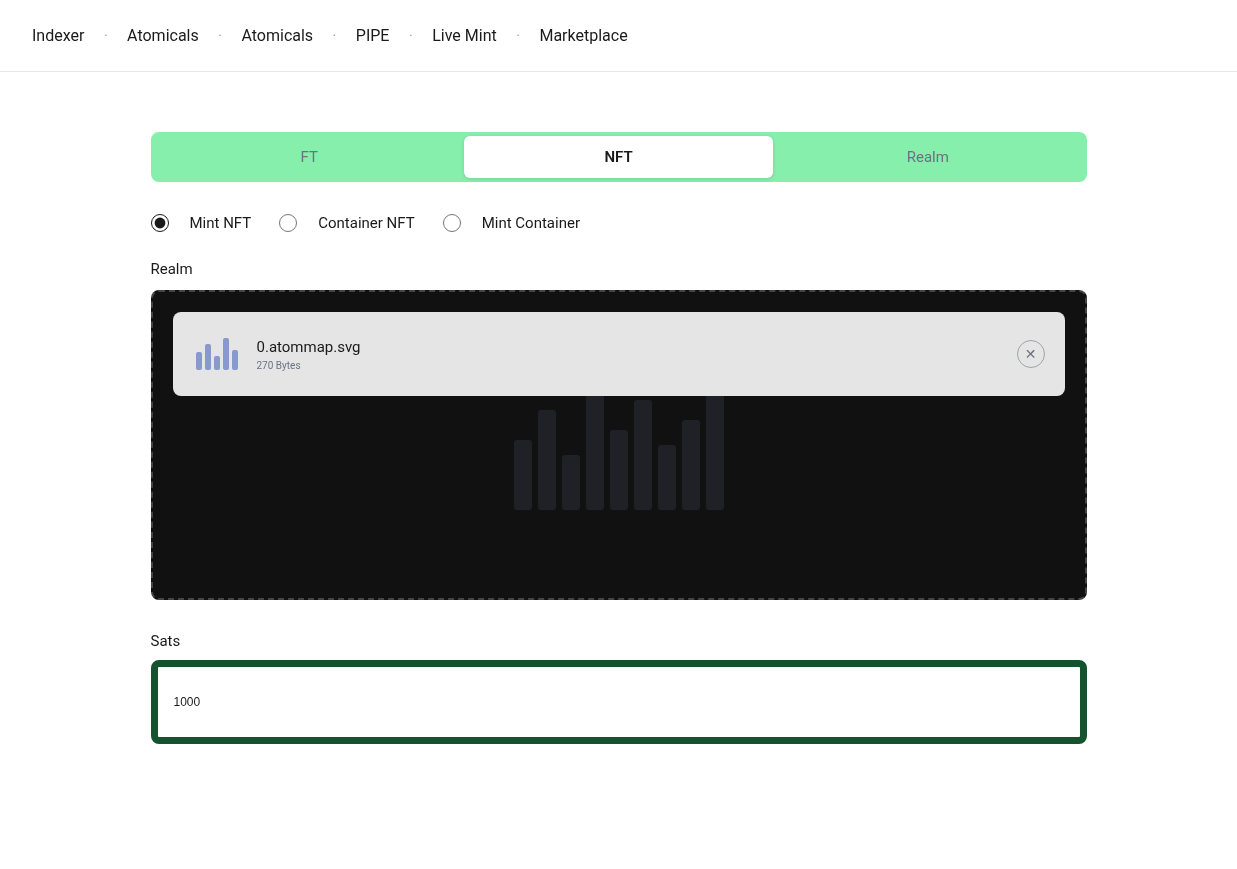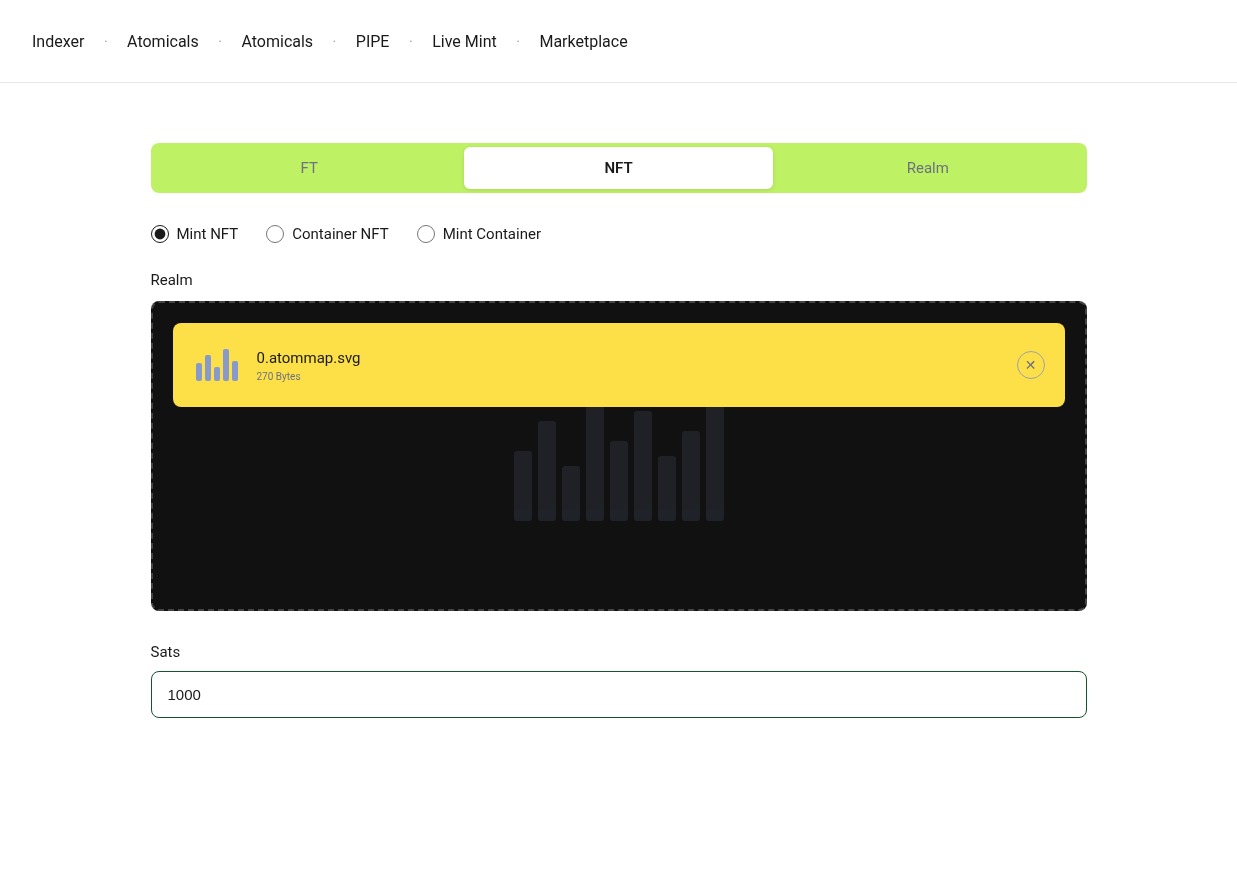--- a/index.html
+++ b/index.html
@@ -14,21 +14,21 @@
       color: #1a1a1a;
       width: 1237px;
       min-height: 869px;
     }
 
     
     .nav {
       display: flex;
       align-items: center;
       padding: 0 32px;
-      height: 83px;
+      height: 72px;
       border-bottom: 1px solid #e5e7eb;
       gap: 20px;
     }
 
     .nav-item {
       font-size: 16px;
       color: #1a1a1a;
       cursor: pointer;
       text-decoration: none;
     }
@@ -45,21 +45,21 @@
     
     .main {
       max-width: 1000px;
       margin: 0 auto;
       padding: 60px 32px 40px;
     }
 
     
     .tabs {
       display: flex;
-      background: #bef264;
+      background: #86efac;
       border-radius: 8px;
       padding: 4px;
       margin-bottom: 32px;
     }
 
     .tab {
       flex: 1;
       text-align: center;
       padding: 12px 0;
       font-size: 15px;
@@ -80,21 +80,21 @@
     .radio-group {
       display: flex;
       align-items: center;
       gap: 28px;
       margin-bottom: 28px;
     }
 
     .radio-label {
       display: flex;
       align-items: center;
-      gap: 8px;
+      gap: 21px;
       font-size: 15px;
       color: #1a1a1a;
       cursor: pointer;
     }
 
     .radio-input {
       width: 18px;
       height: 18px;
       accent-color: #1a1a1a;
       cursor: pointer;
@@ -142,21 +142,21 @@
       gap: 6px;
     }
 
     .watermark-bar {
       background: #8899cc;
       border-radius: 3px;
     }
 
     
     .file-card {
-      background: #fde047;
+      background: #e5e5e5;
       border-radius: 8px;
       width: 100%;
       max-width: 900px;
       display: flex;
       align-items: center;
       padding: 18px 20px;
       position: relative;
       z-index: 1;
     }
 
@@ -217,23 +217,23 @@
     }
 
     .sats-label {
       font-size: 15px;
       color: #1a1a1a;
       margin-bottom: 10px;
     }
 
     .sats-input {
       width: 100%;
-      padding: 14px 16px;
-      font-size: 15px;
-      border: 1px solid #14532d;
+      padding: 28px 16px;
+      font-size: 12px;
+      border: 7px solid #14532d;
       border-radius: 8px;
       outline: none;
       color: #1a1a1a;
     }
   </style>
 </head>
 <body>
 
 <nav class="nav">
   <a class="nav-item">Indexer</a>

